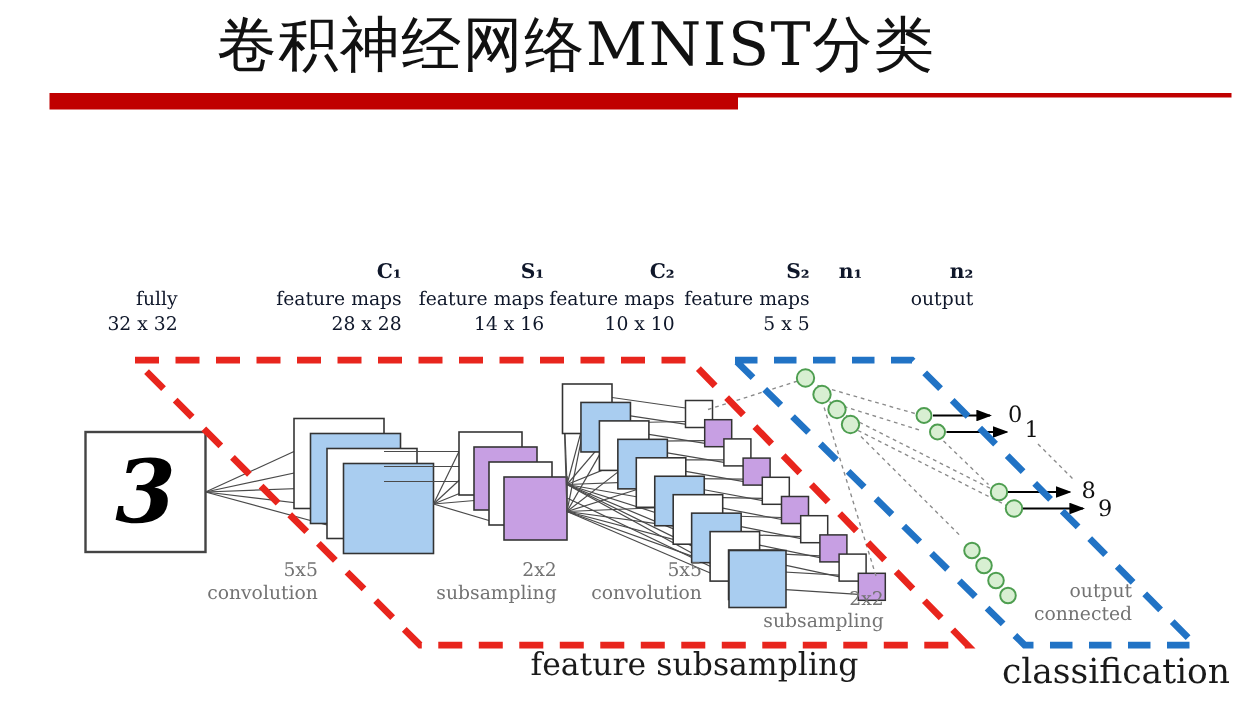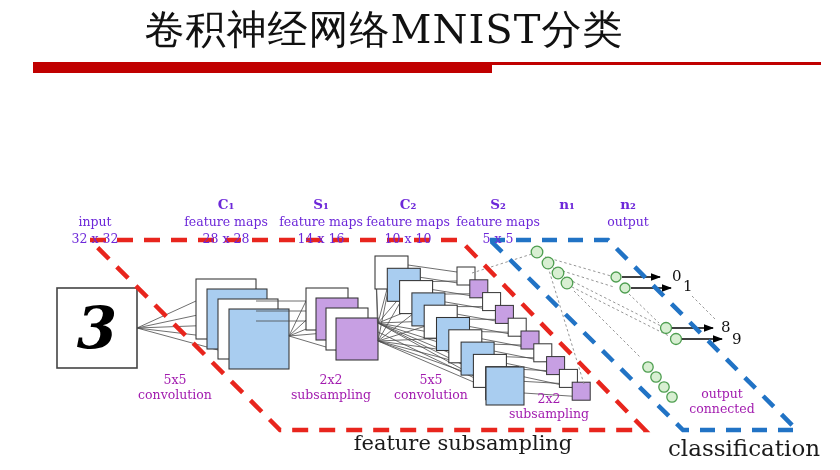--- a/index.html
+++ b/index.html
@@ -8,28 +8,28 @@
     background:#ffffff;font-family:"DejaVu Serif", serif;
   }
   .title{
     position:absolute;top:2px;left:0;width:768px;text-align:center;
     font-size:40px;color:#111;letter-spacing:1px;white-space:nowrap;
   }
   .bar-thick{position:absolute;left:33px;top:62px;width:459px;height:11px;}
   .bar-thin{position:absolute;left:492px;top:62px;width:329px;height:3px;}
   #net-svg{position:absolute;left:0;top:0;}
   .col{
-    position:absolute;top:196px;transform:translateX(-50%);
-    text-align:center;color:#6d28d9;white-space:nowrap;
+    position:absolute;top:173px;transform:translateX(-50%);
+    text-align:right;color:#0f172a;white-space:nowrap;
   }
   .col .sym{font-size:13.5px;font-weight:bold;height:17px;line-height:17px;}
   .col .ln{font-size:12.5px;height:17px;line-height:17px;}
   .op{
-    position:absolute;transform:translateX(-50%);text-align:center;
-    font-size:12.5px;line-height:15px;color:#a21caf;white-space:nowrap;
+    position:absolute;transform:translateX(-50%);text-align:right;
+    font-size:12.5px;line-height:15px;color:#737373;white-space:nowrap;
   }
   .region{position:absolute;transform:translateX(-50%);color:#1a1a1a;white-space:nowrap;}
   .outdigit{position:absolute;font-size:15px;color:#111;}
   .digit3{
     position:absolute;left:57px;top:288px;width:80px;height:80px;
     display:flex;align-items:center;justify-content:center;
     font-size:58px;font-style:italic;font-weight:bold;color:#000;
   }
 </style>
 </head>
@@ -155,21 +155,21 @@
       <path d="M490,240 L608,240 L797,430 L683,430 Z" fill="none" stroke="#2173c5" stroke-width="4.5" stroke-dasharray="15 11"></path>
     </g>
 </svg>
 
 <div class="title">卷积神经网络MNIST分类</div>
 <div class="bar-thick" style="background: rgb(192, 0, 0);"></div>
 <div class="bar-thin" style="background: rgb(192, 0, 0);"></div>
 
 <div class="col" style="left:95px">
   <div class="sym"></div>
-  <div class="ln">input</div>
+  <div class="ln">fully</div>
   <div class="ln">32 x 32</div>
 </div>
 <div class="col" style="left:226px">
   <div class="sym">C₁</div>
   <div class="ln">feature maps</div>
   <div class="ln">28 x 28</div>
 </div>
 <div class="col" style="left:321px">
   <div class="sym">S₁</div>
   <div class="ln">feature maps</div>

